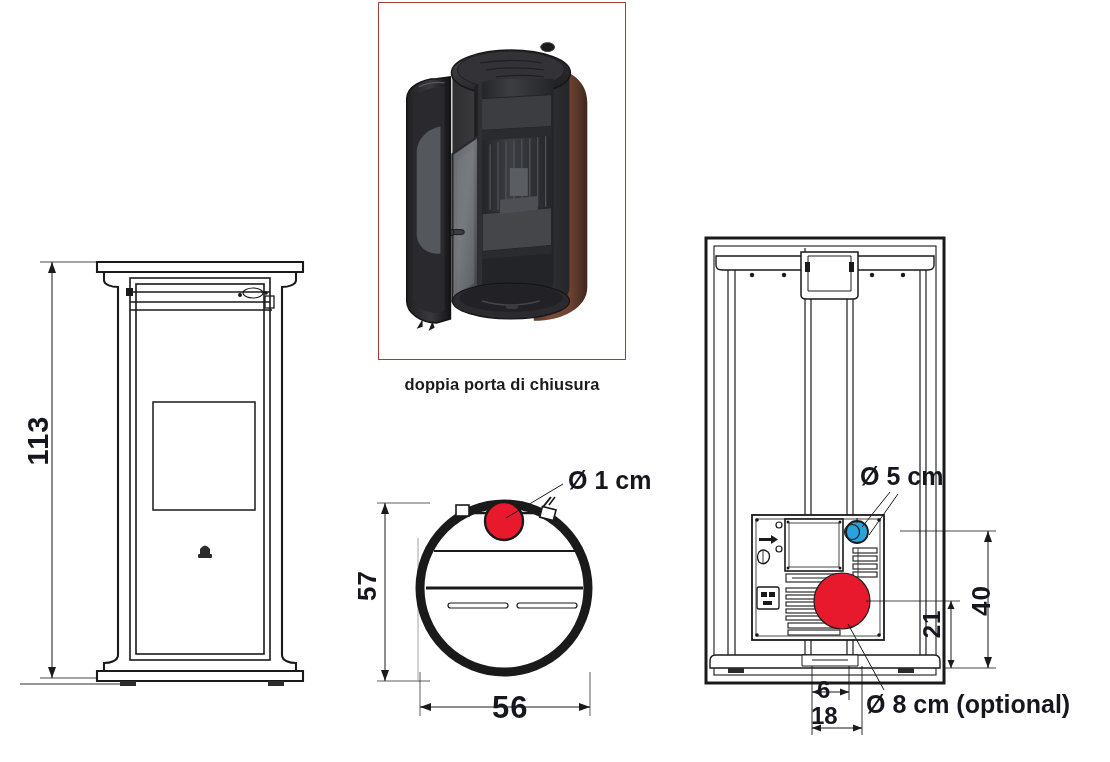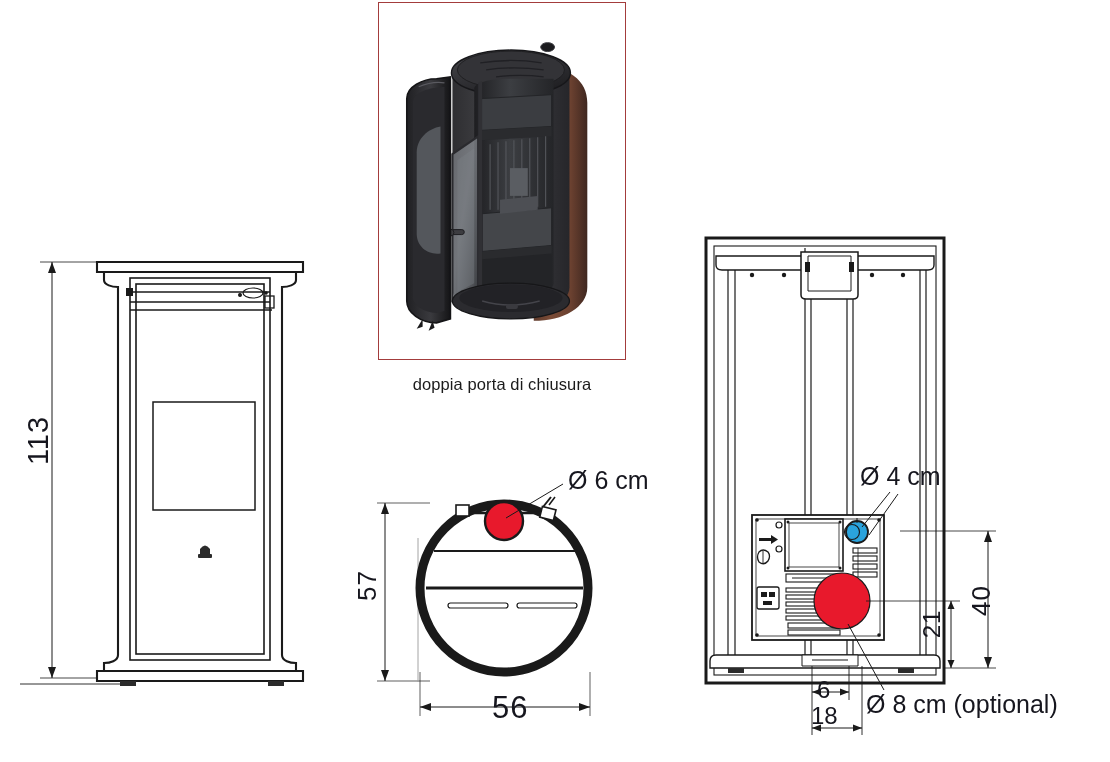--- a/index.html
+++ b/index.html
@@ -12,20 +12,21 @@
     height: 762px;
     position: relative;
     font-family: "Liberation Sans", sans-serif;
     overflow: hidden;
   }
   .stage {
     position: absolute;
     left: 0; top: 0;
     width: 1110px;
     height: 762px;
+    font-weight: bold;
   }
   svg.drawing {
     position: absolute;
     left: 0; top: 0;
     width: 1110px;
     height: 762px;
   }
   
   .photo-panel {
     position: absolute;
@@ -451,21 +452,21 @@
       <path d="M104 300 q28 8 58 0" stroke="#44444a" stroke-width="1.4" fill="none"></path>
       <rect x="128" y="303" width="12" height="5" rx="2" fill="#3a3a3f"></rect>
     </svg>
   </div>
 
   <div class="photo-caption">doppia porta di chiusura</div>
 
   <div class="dim t113 rot90">113</div>
   <div class="dim t57 rot90">57</div>
   <div class="dim t56">56</div>
-  <div class="dim t8cm">Ø 6 cm</div>
-  <div class="dim t4cm">Ø 4 cm</div>
+  <div class="dim t8cm">Ø 1 cm</div>
+  <div class="dim t4cm">Ø 5 cm</div>
   <div class="dim t40 rot90">40</div>
   <div class="dim t21 rot90">21</div>
   <div class="dim t6">6</div>
   <div class="dim t10">18</div>
   <div class="dim t8opt">Ø 8 cm (optional)</div>
 
 </div>
 
 </body></html>

